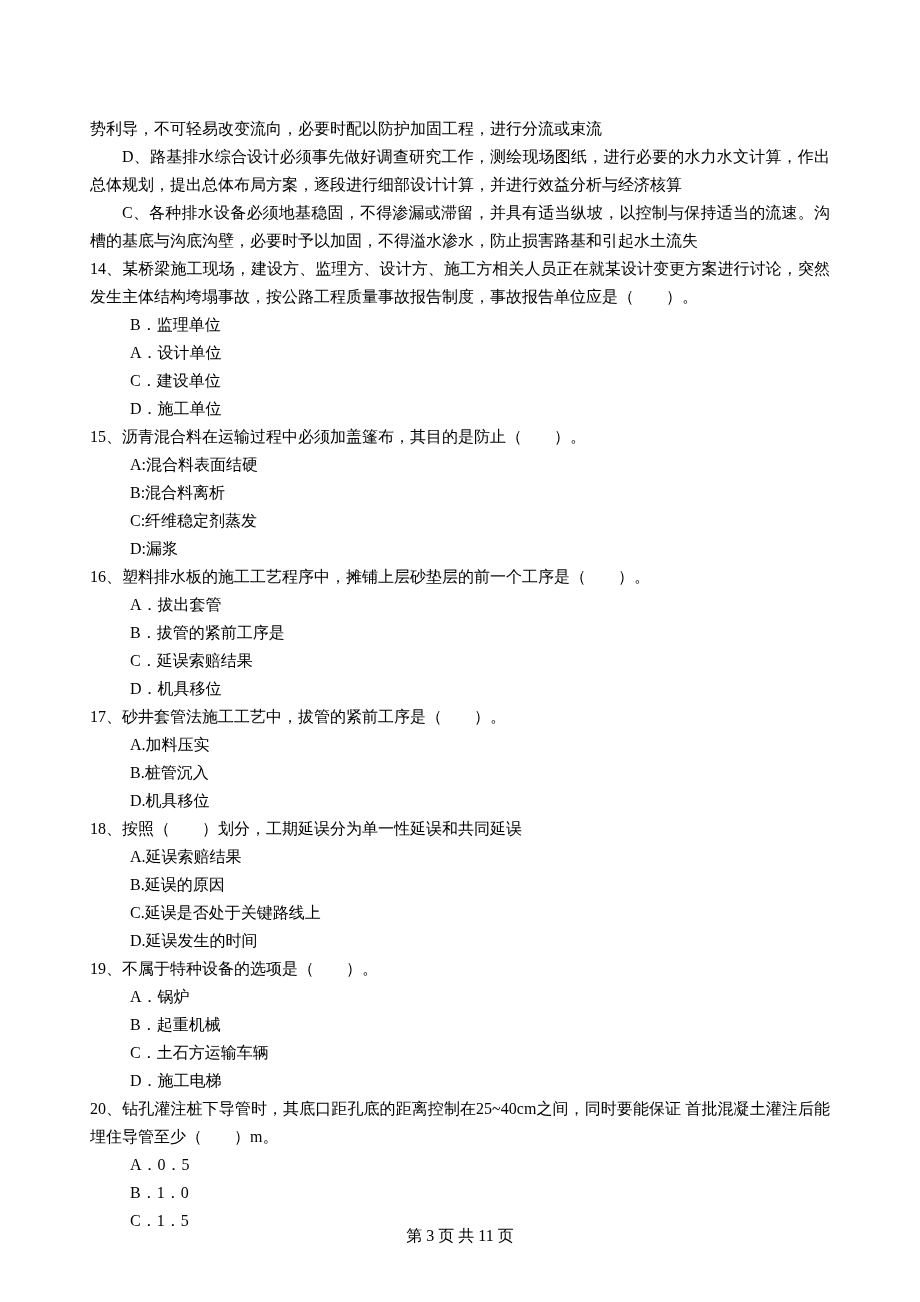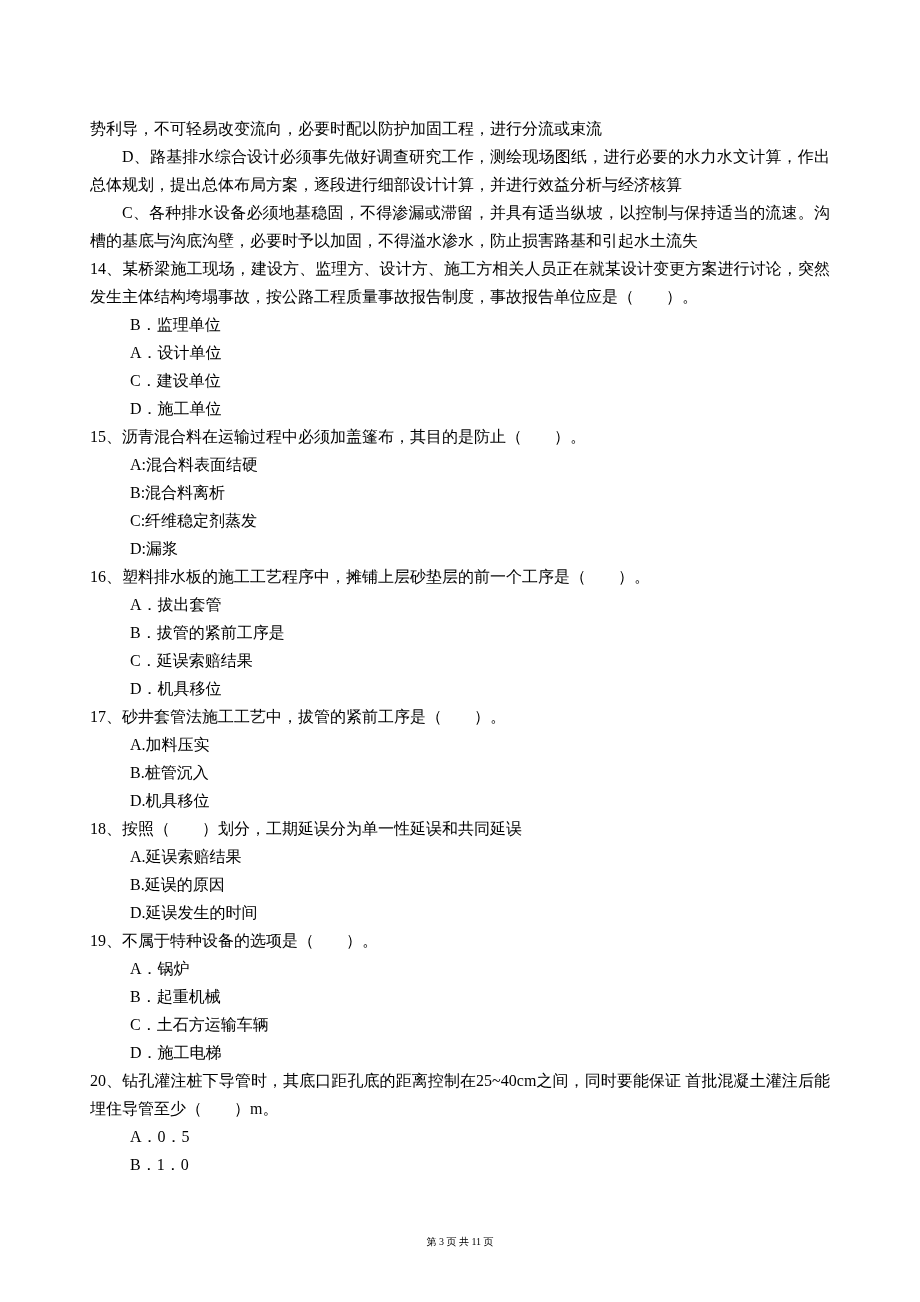--- a/index.html
+++ b/index.html
@@ -25,21 +25,21 @@
     text-indent: 2em;
   }
   .option-indent-wide {
     padding-left: 2.5em;
   }
   .footer {
     position: absolute;
     bottom: 52px;
     width: 740px;
     text-align: center;
-    font-size: 10px;
+    font-size: 16px;
     margin-top: 40px;
   }
 </style>
 </head>
 <body>
 
 <div class="page">
 
   <div class="body-text">势利导，不可轻易改变流向，必要时配以防护加固工程，进行分流或束流</div>
 
@@ -66,26 +66,28 @@
   <div class="option-indent-wide">D．机具移位</div>
 
   <div class="body-text">17、砂井套管法施工工艺中，拔管的紧前工序是（　　）。</div>
   <div class="option-indent-wide">A.加料压实</div>
   <div class="option-indent-wide">B.桩管沉入</div>
   <div class="option-indent-wide">D.机具移位</div>
 
   <div class="body-text">18、按照（　　）划分，工期延误分为单一性延误和共同延误</div>
   <div class="option-indent-wide">A.延误索赔结果</div>
   <div class="option-indent-wide">B.延误的原因</div>
+  <div class="option-indent-wide">C.延误是否处于关键路线上</div>
   <div class="option-indent-wide">D.延误发生的时间</div>
 
   <div class="body-text">19、不属于特种设备的选项是（　　）。</div>
   <div class="option-indent-wide">A．锅炉</div>
   <div class="option-indent-wide">B．起重机械</div>
   <div class="option-indent-wide">C．土石方运输车辆</div>
   <div class="option-indent-wide">D．施工电梯</div>
 
   <div class="body-text">20、钻孔灌注桩下导管时，其底口距孔底的距离控制在25~40cm之间，同时要能保证 首批混凝土灌注后能埋住导管至少（　　）m。</div>
   <div class="option-indent-wide">A．0．5</div>
   <div class="option-indent-wide">B．1．0</div>
+  <div class="option-indent-wide">C．1．5</div>
 
   <div class="footer">第 3 页 共 11 页</div>
 </div>
 
 </body></html>

